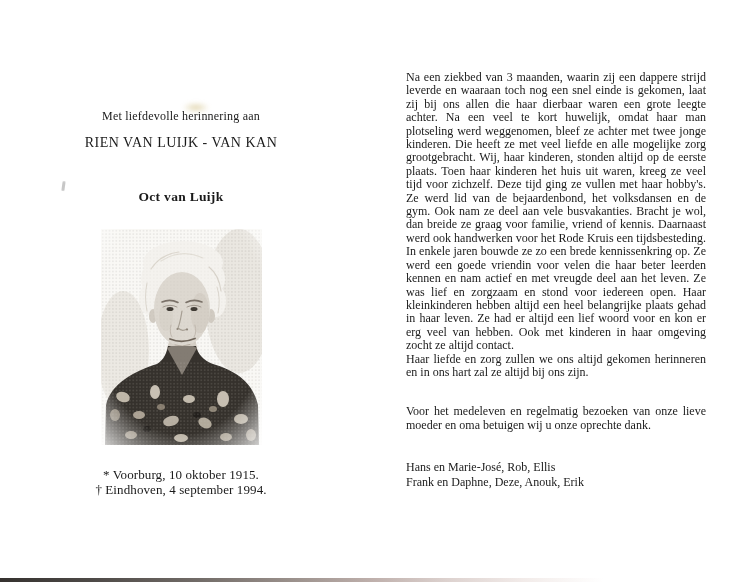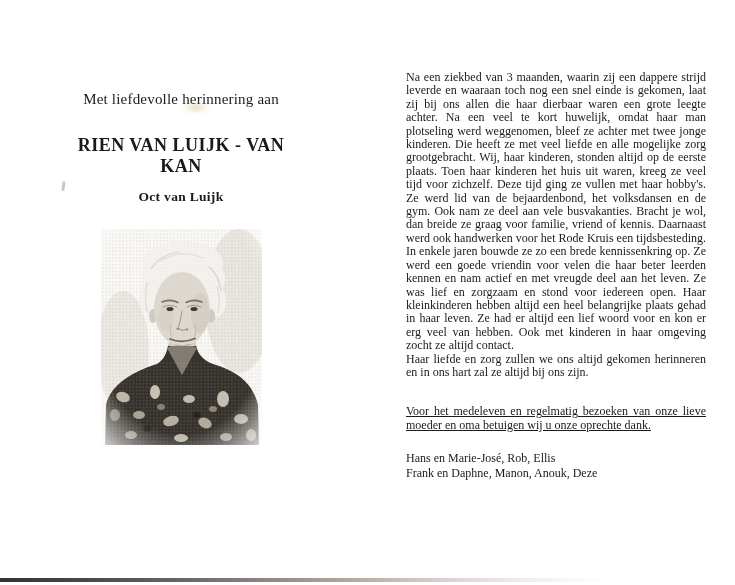--- a/index.html
+++ b/index.html
@@ -8,34 +8,34 @@
   .page {
     position:relative;
     width:735px; height:585px;
     background:var(--paper);
     overflow:hidden;
     font-family:"Liberation Serif", serif;
     color:var(--ink);
   }
   
   .left-block { position:absolute; left:56px; width:250px; text-align:center; }
-  .dedication { top:91px; font-size:15px; letter-spacing:0.2px; }
-  .deceased   { top:135px; font-size:18px; font-weight:bold; letter-spacing:0.5px; }
+  .dedication { top:109px; font-size:12px; letter-spacing:0.2px; }
+  .deceased   { top:135px; font-size:14px; font-weight:normal; letter-spacing:0.5px; }
   .relation   { top:164px; font-size:12.8px; }
   .spouse     { top:189px; font-size:13.5px; font-weight:bold; letter-spacing:0.3px; }
   .photo-wrap { position:absolute; left:101px; top:229px; width:161px; height:216px; }
   .photo-wrap svg { display:block; width:100%; height:100%; }
   .dates { position:absolute; left:46px; top:468px; width:270px; text-align:center;
            font-size:13px; line-height:14.6px; letter-spacing:0.1px; }
   
   .right-col { position:absolute; left:406px; top:71px; width:300px;
                font-size:12px; line-height:13.4px; }
   .right-col p { margin:0; text-align:justify; text-justify:inter-word; }
-  .right-col p.thanks { margin-top:26px;text-decoration:underline; }
-  .sigs { margin-top:19px; line-height:14.5px; text-align:left; }
+  .right-col p.thanks { margin-top:26px; }
+  .sigs { margin-top:28px; line-height:14.5px; text-align:left; }
   
   .stain { position:absolute; left:182px; top:102px; width:28px; height:11px;
            border-radius:50%; filter:blur(2px);
            background:radial-gradient(ellipse, rgba(190,165,80,0.45), rgba(190,165,80,0) 70%); }
   .mark  { position:absolute; left:62px; top:181px; width:3px; height:10px;
            background:rgba(130,130,130,0.45); border-radius:2px; transform:rotate(8deg);
            filter:blur(0.5px); }
   .scan-strip { position:absolute; left:0; top:578px; width:622px; height:4px;
            background:linear-gradient(to right,
              #35322f 0%, #4e4a47 15%, #726c68 32%, #9b918c 47%,
@@ -135,28 +135,30 @@
         <ellipse cx="96" cy="186" rx="4" ry="3" fill="#211e1b"></ellipse>
       </g>
       <rect x="4" y="132" width="154" height="84" fill="url(#htL)" opacity="0.28"></rect>
 
       <rect width="161" height="216" fill="url(#ht)" opacity="0.10"></rect>
       <rect width="161" height="216" fill="url(#vig)"></rect>
     </svg>
   </div>
 
   <div class="dates">
+    <div>* Voorburg, 10 oktober 1915.</div>
+    <div>† Eindhoven, 4 september 1994.</div>
   </div>
 
   <div class="right-col">
     <p>Na een ziekbed van 3 maanden, waarin zij een dappere strijd leverde en waaraan toch nog een snel einde is gekomen, laat zij bij ons allen die haar dierbaar waren een grote leegte achter. Na een veel te kort huwelijk, omdat haar man plotseling werd weggenomen, bleef ze achter met twee jonge kinderen. Die heeft ze met veel liefde en alle mogelijke zorg grootgebracht. Wij, haar kinderen, stonden altijd op de eerste plaats. Toen haar kinderen het huis uit waren, kreeg ze veel tijd voor zichzelf. Deze tijd ging ze vullen met haar hobby's. Ze werd lid van de bejaardenbond, het volksdansen en de gym. Ook nam ze deel aan vele busvakanties. Bracht je wol, dan breide ze graag voor familie, vriend of kennis. Daarnaast werd ook handwerken voor het Rode Kruis een tijdsbesteding. In enkele jaren bouwde ze zo een brede kennissenkring op. Ze werd een goede vriendin voor velen die haar beter leerden kennen en nam actief en met vreugde deel aan het leven. Ze was lief en zorgzaam en stond voor iedereen open. Haar kleinkinderen hebben altijd een heel belangrijke plaats gehad in haar leven. Ze had er altijd een lief woord voor en kon er erg veel van hebben. Ook met kinderen in haar omgeving zocht ze altijd contact.</p>
     <p>Haar liefde en zorg zullen we ons altijd gekomen herinneren en in ons hart zal ze altijd bij ons zijn.</p>
     <p class="thanks">Voor het medeleven en regelmatig bezoeken van onze lieve moeder en oma betuigen wij u onze oprechte dank.</p>
     <div class="sigs">
       <div>Hans en Marie-José, Rob, Ellis</div>
-      <div>Frank en Daphne, Manon, Anouk, Deze</div>
+      <div>Frank en Daphne, Deze, Anouk, Erik</div>
     </div>
   </div>
 
   <div class="stain"></div>
   <div class="mark"></div>
   <div class="scan-strip"></div>
 </div>
 
 </body></html>

